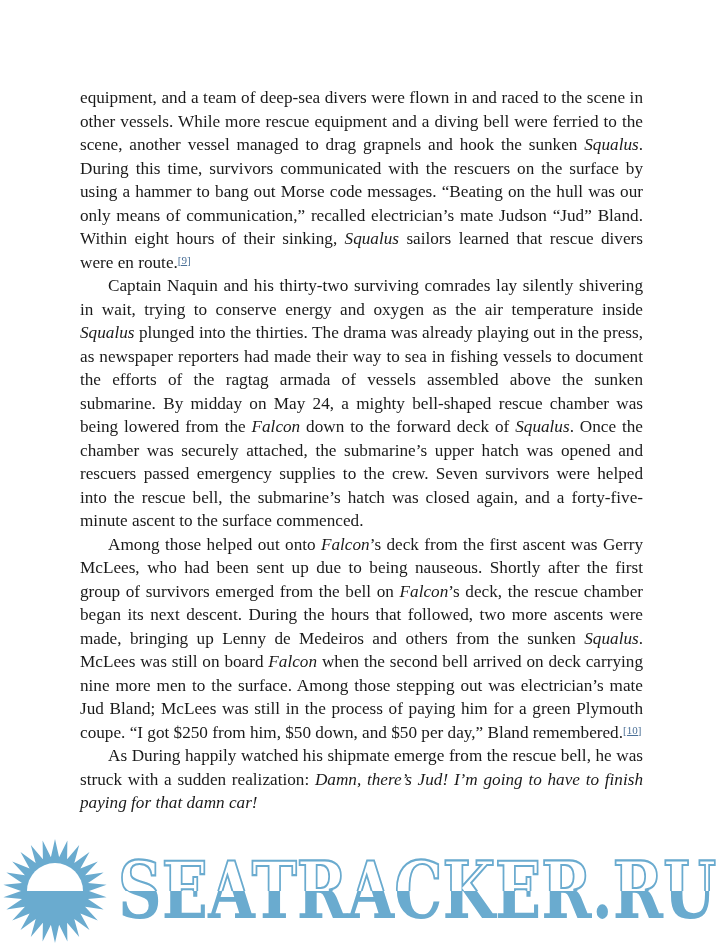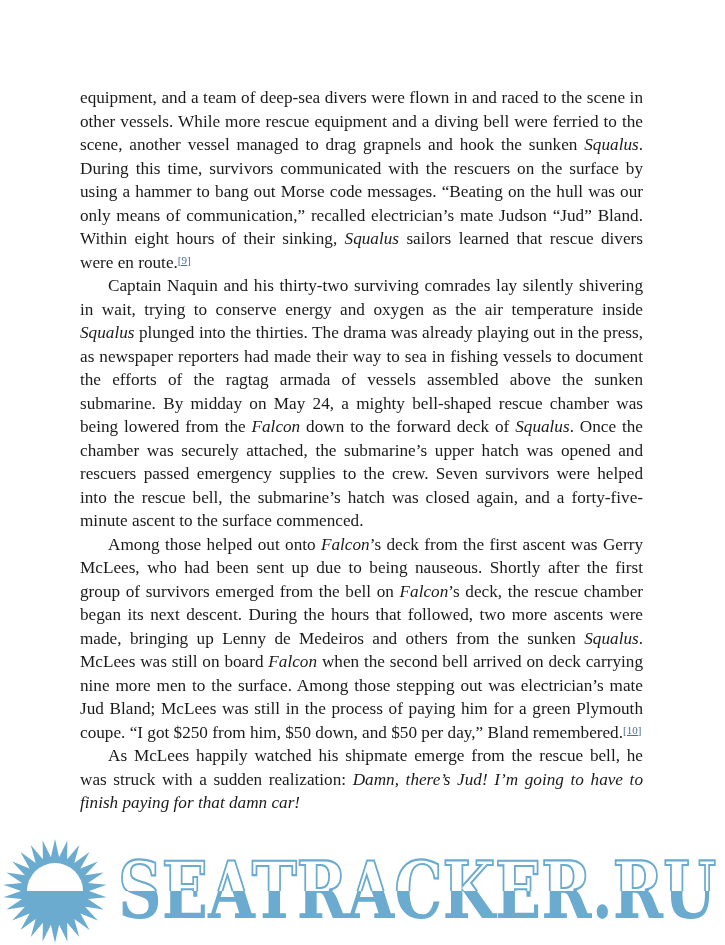--- a/index.html
+++ b/index.html
@@ -34,21 +34,21 @@
     height: 107px;
   }
 </style>
 </head>
 <body>
 
 <div class="page" id="page">
     <p class="para"><span>equipment, and a team of deep-sea divers were flown in and raced to the scene in other vessels. While more rescue equipment and a diving bell were ferried to the scene, another vessel managed to drag grapnels and hook the sunken </span><i>Squalus</i><span>. During this time, survivors communicated with the rescuers on the surface by using a hammer to bang out Morse code messages. “Beating on the hull was our only means of communication,” recalled electrician’s mate Judson “Jud” Bland. Within eight hours of their sinking, </span><i>Squalus</i><span> sailors learned that rescue divers were en route.</span><a class="fn">[9]</a></p>
     <p class="para indent"><span>Captain Naquin and his thirty-two surviving comrades lay silently shivering in wait, trying to conserve energy and oxygen as the air temperature inside </span><i>Squalus</i><span> plunged into the thirties. The drama was already playing out in the press, as newspaper reporters had made their way to sea in fishing vessels to document the efforts of the ragtag armada of vessels assembled above the sunken submarine. By midday on May 24, a mighty bell-shaped rescue chamber was being lowered from the </span><i>Falcon</i><span> down to the forward deck of </span><i>Squalus</i><span>. Once the chamber was securely attached, the submarine’s upper hatch was opened and rescuers passed emergency supplies to the crew. Seven survivors were helped into the rescue bell, the submarine’s hatch was closed again, and a forty-five-minute ascent to the surface commenced.</span></p>
     <p class="para indent"><span>Among those helped out onto </span><i>Falcon</i><span>’s deck from the first ascent was Gerry McLees, who had been sent up due to being nauseous. Shortly after the first group of survivors emerged from the bell on </span><i>Falcon</i><span>’s deck, the rescue chamber began its next descent. During the hours that followed, two more ascents were made, bringing up Lenny de Medeiros and others from the sunken </span><i>Squalus</i><span>. McLees was still on board </span><i>Falcon</i><span> when the second bell arrived on deck carrying nine more men to the surface. Among those stepping out was electrician’s mate Jud Bland; McLees was still in the process of paying him for a green Plymouth coupe. “I got $250 from him, $50 down, and $50 per day,” Bland remembered.</span><a class="fn">[10]</a></p>
-    <p class="para indent"><span>As McLees happily watched his shipmate emerge from the rescue bell, he was struck with a sudden realization: </span><i>Damn, there’s Jud! I’m going to have to finish paying for that damn car!</i></p>
+    <p class="para indent"><span>As During happily watched his shipmate emerge from the rescue bell, he was struck with a sudden realization: </span><i>Damn, there’s Jud! I’m going to have to finish paying for that damn car!</i></p>
   </div>
 
 <svg class="watermark" viewBox="0 0 725 107" xmlns="http://www.w3.org/2000/svg">
   <defs>
     <clipPath id="lowerHalf">
         <rect x="0" y="53" width="725" height="60"></rect>
       </clipPath>
     <clipPath id="upperHalf">
         <rect x="0" y="0" width="725" height="53"></rect>
       </clipPath>

